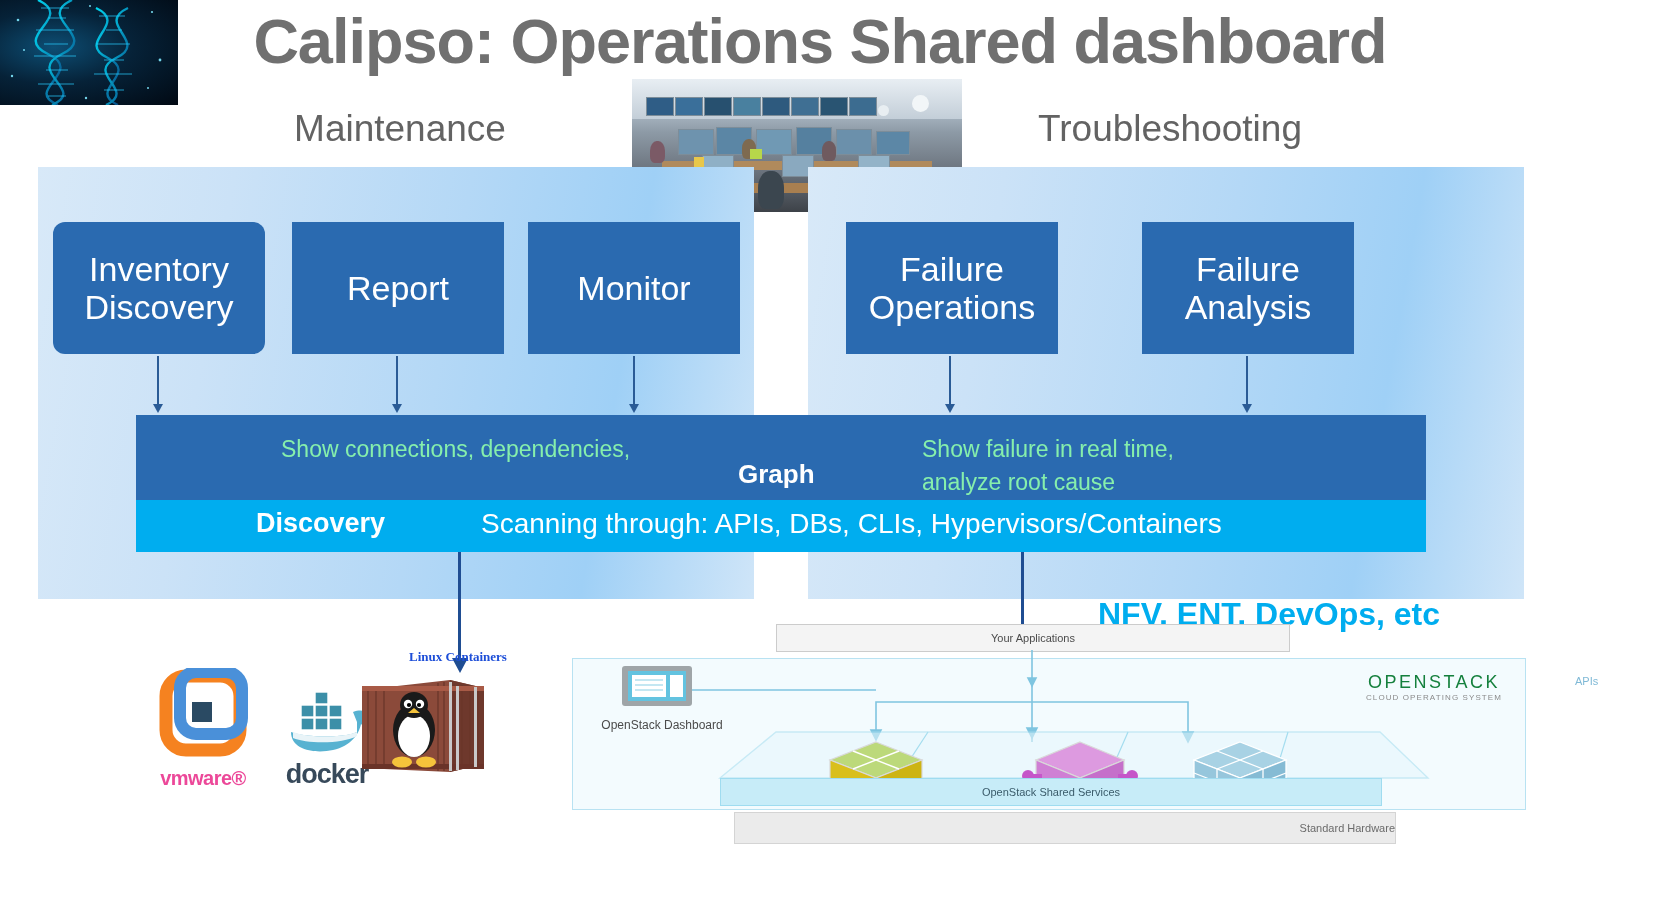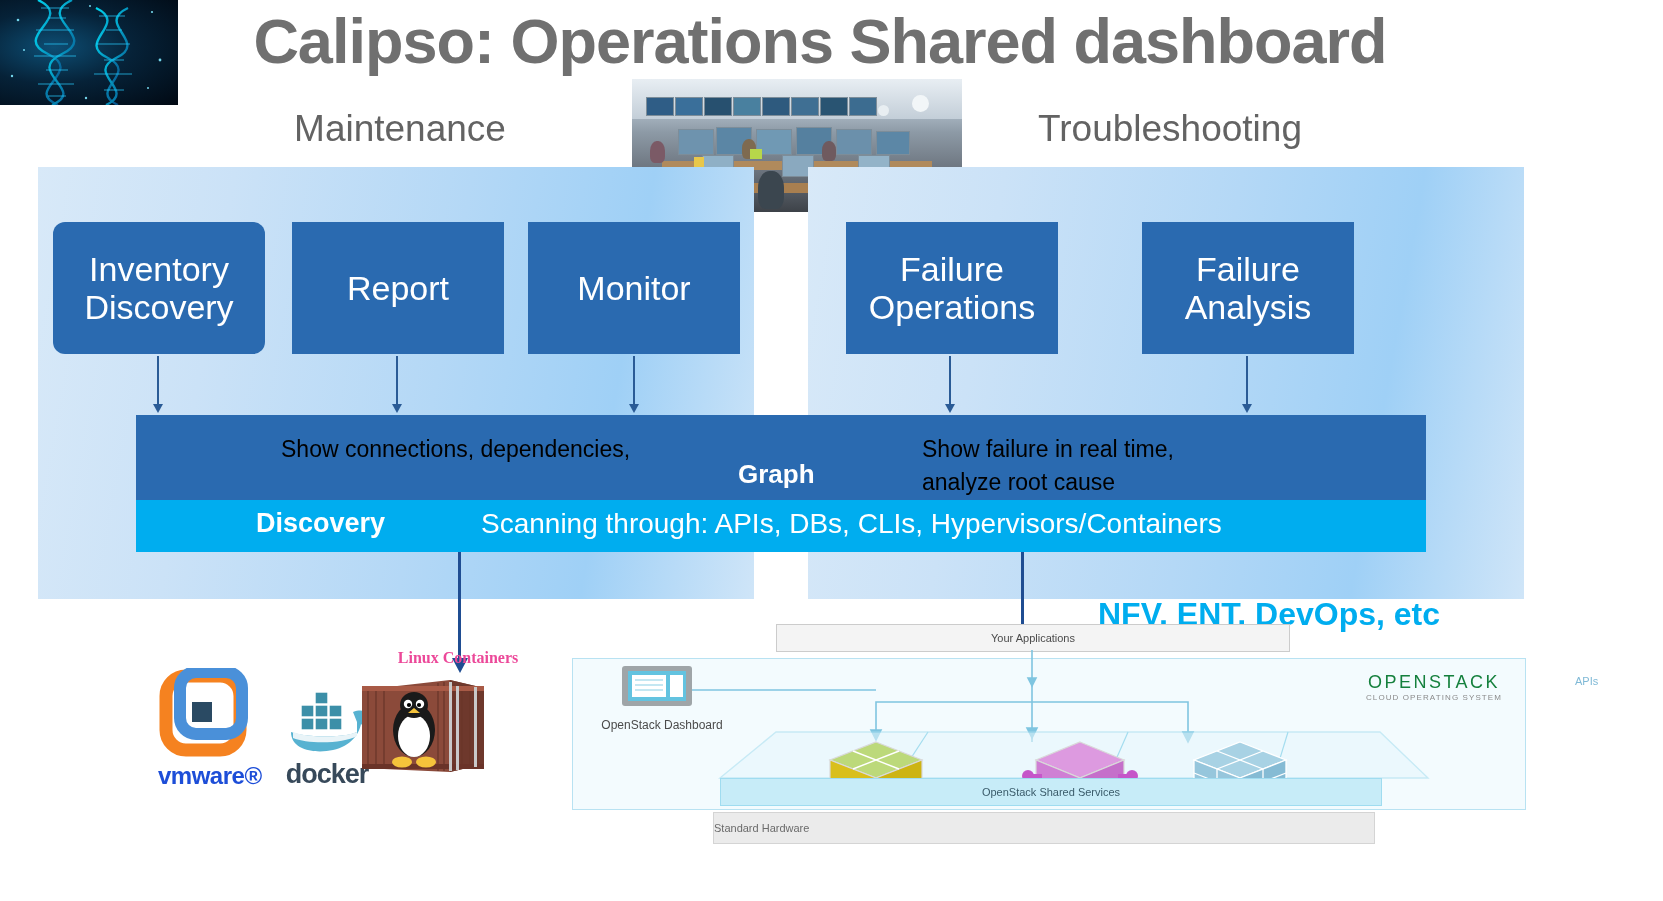--- a/index.html
+++ b/index.html
@@ -51,53 +51,53 @@
   .arrow .head{position:absolute;left:-4px;width:0;height:0;
         border-left:5px solid transparent;border-right:5px solid transparent;
         border-top:9px solid #2a5b96;}
   .arrow-thick .shaft{width:3px;background:#1f4d92;}
   .arrow-thick .head{left:-6px;border-left:8px solid transparent;
         border-right:8px solid transparent;border-top:15px solid #1f4d92;}
 
   
   #graph-bar{left:136px;top:415px;width:1290px;height:85px;background:#2a6ab0;}
   #discovery-bar{left:136px;top:500px;width:1290px;height:52px;background:#00adef;}
-  .bar-desc{position:absolute;color:#000000;font-size:23px;line-height:1.42;}
+  .bar-desc{position:absolute;color:#86efac;font-size:23px;line-height:1.42;}
   #graph-desc-left{left:145px;top:18px;}
   #graph-desc-right{left:786px;top:18px;}
   #graph-label{position:absolute;left:602px;top:44px;color:#fff;font-size:26px;font-weight:bold;}
   #discovery-label{position:absolute;left:120px;top:8px;color:#fff;font-size:27px;font-weight:bold;}
   #scanning-text{position:absolute;left:345px;top:8px;color:#fff;font-size:28px;white-space:nowrap;}
 
   
   #nfv-text{left:1098px;top:596px;font-size:32px;font-weight:bold;color:#00adef;white-space:nowrap;}
 
   
   #lbl-linux-containers{left:378px;top:649px;width:160px;text-align:center;
-      font-family:"Liberation Serif","DejaVu Serif",serif;font-size:16px;font-weight:bold;color:#ec4899;}
+      font-family:"Liberation Serif","DejaVu Serif",serif;font-size:13px;font-weight:bold;color:#1d4ed8;}
   #logo-vmware{left:158px;top:668px;width:90px;height:122px;}
   #logo-docker{left:271px;top:672px;width:112px;height:118px;}
   #logo-container{left:358px;top:672px;width:130px;height:108px;}
   #vmware-wordmark{position:absolute;left:0;bottom:0;width:100%;text-align:center;
-      font-size:24px;font-weight:bold;color:#1d4ed8;letter-spacing:-0.5px;}
+      font-size:20px;font-weight:bold;color:#ec4899;letter-spacing:-0.5px;}
   #docker-wordmark{position:absolute;left:0;bottom:0;width:100%;text-align:center;
       font-size:27px;font-weight:bold;color:#37495a;letter-spacing:-1px;}
 
   
   #os-diagram{left:568px;top:620px;width:960px;height:281px;}
   #os-apps-bar{position:absolute;left:208px;top:4px;width:512px;height:26px;
       background:#f4f4f4;border:1px solid #ccc;display:flex;align-items:center;justify-content:center;}
   #os-apps-bar span{font-size:11px;color:#4b4b4b;}
   #os-cloud-box{position:absolute;left:4px;top:38px;width:952px;height:150px;
       background:#f3fbfe;border:1px solid #b8e2f2;}
   #os-shared{position:absolute;left:152px;top:158px;width:660px;height:26px;
       background:#c7ecf8;border:1px solid #9fdcf0;display:flex;align-items:center;justify-content:center;}
   #os-shared span{font-size:11px;color:#3b5c6b;}
-  #os-hardware{position:absolute;left:145px;top:192px;width:660px;height:30px;
-      background:#ebebeb;border:1px solid #d4d4d4;display:flex;align-items:center;justify-content:flex-start;}
+  #os-hardware{position:absolute;left:166px;top:192px;width:660px;height:30px;
+      background:#ebebeb;border:1px solid #d4d4d4;display:flex;align-items:center;justify-content:flex-end;}
   #os-hardware span{font-size:11px;color:#6b6b6b;}
   .os-node-label{position:absolute;font-size:11px;color:#4b4b4b;text-align:center;width:120px;}
   #os-logo{position:absolute;left:782px;top:52px;width:168px;text-align:center;}
   #os-logo .big{font-size:18px;color:#15803d;letter-spacing:2.5px;}
   #os-logo .small{font-size:8px;color:#8a8a8a;letter-spacing:1.1px;}
   #os-apis-label{position:absolute;left:1007px;top:55px;font-size:11px;color:#7fb9d6;}
   .cube{position:absolute;}
 </style>
 </head>
 <body>

